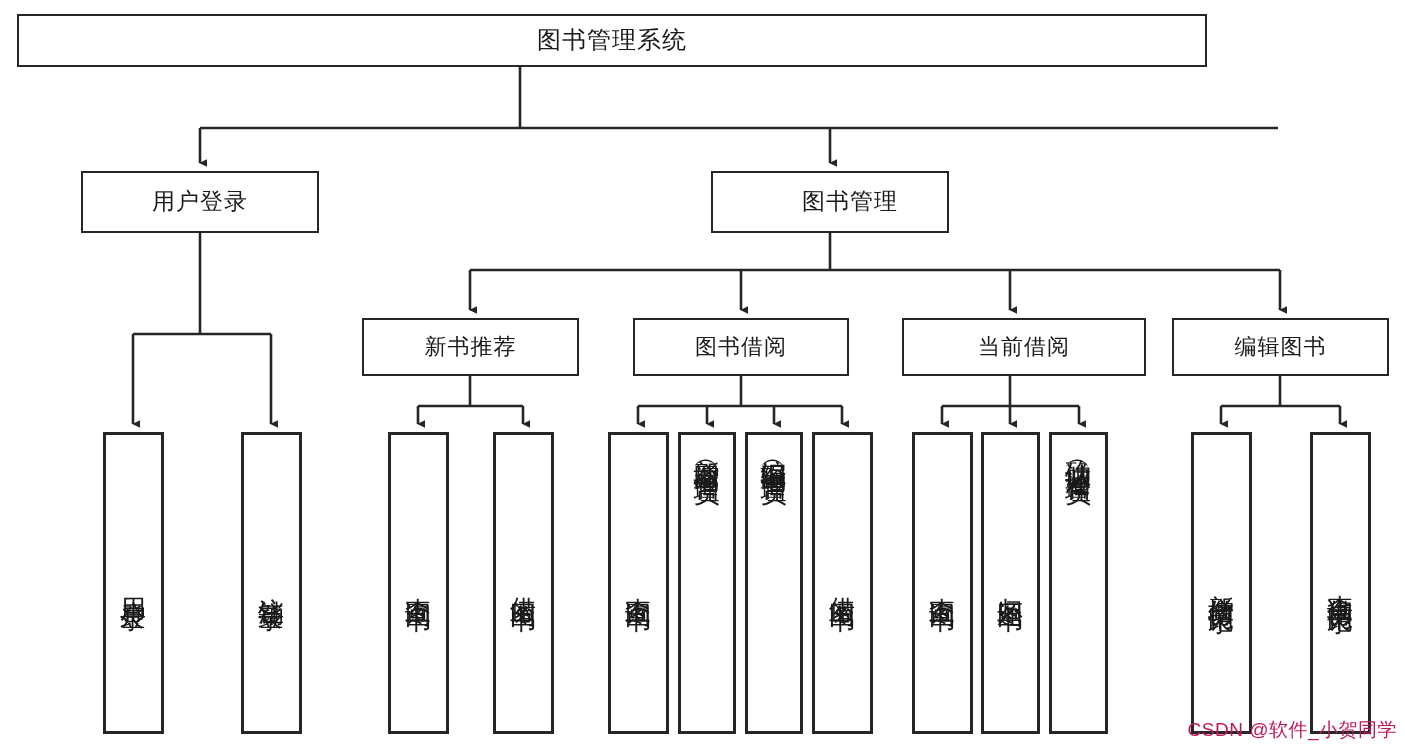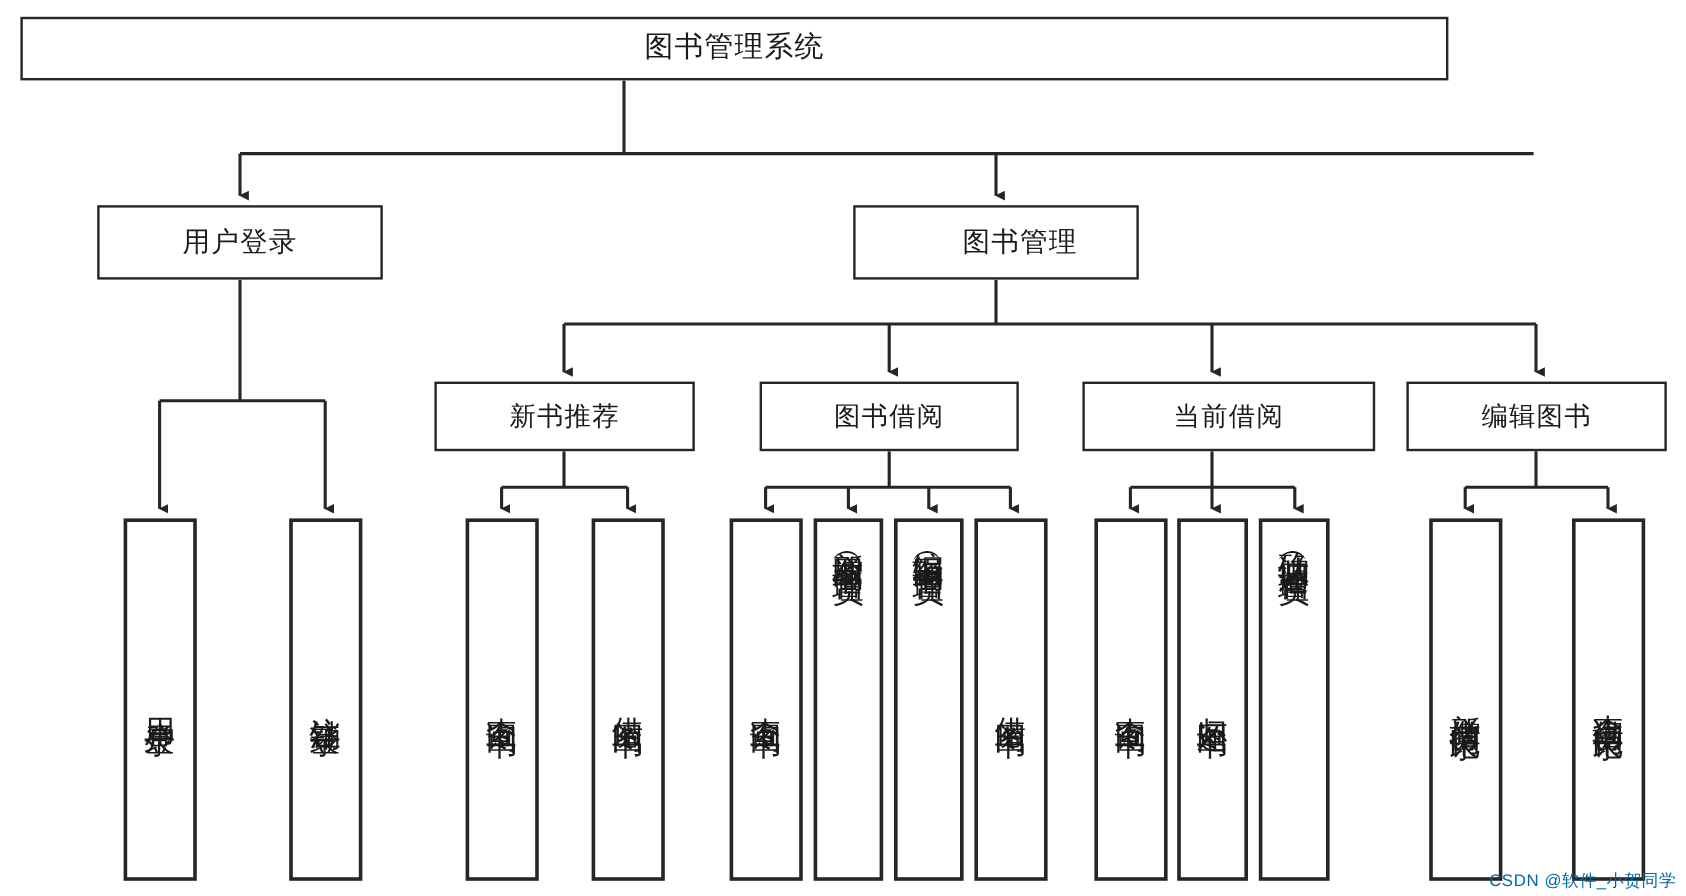--- a/index.html
+++ b/index.html
@@ -65,22 +65,22 @@
     letter-spacing:3px;
     white-space:nowrap;
     padding-top:4px;
   }
   .leaf.center-v{align-items:center;}
   .leaf.center-v .node-label{padding-top:0;}
   
   #watermark{
     position:absolute;
     right:8px;bottom:4px;
-    font-size:14px;
-    color:#0369a1;
+    font-size:19px;
+    color:#be185d;
     letter-spacing:0.5px;
     white-space:nowrap;
     user-select:none;
   }
 </style>
 </head>
 <body>
 
 <div id="diagram-root">
 

